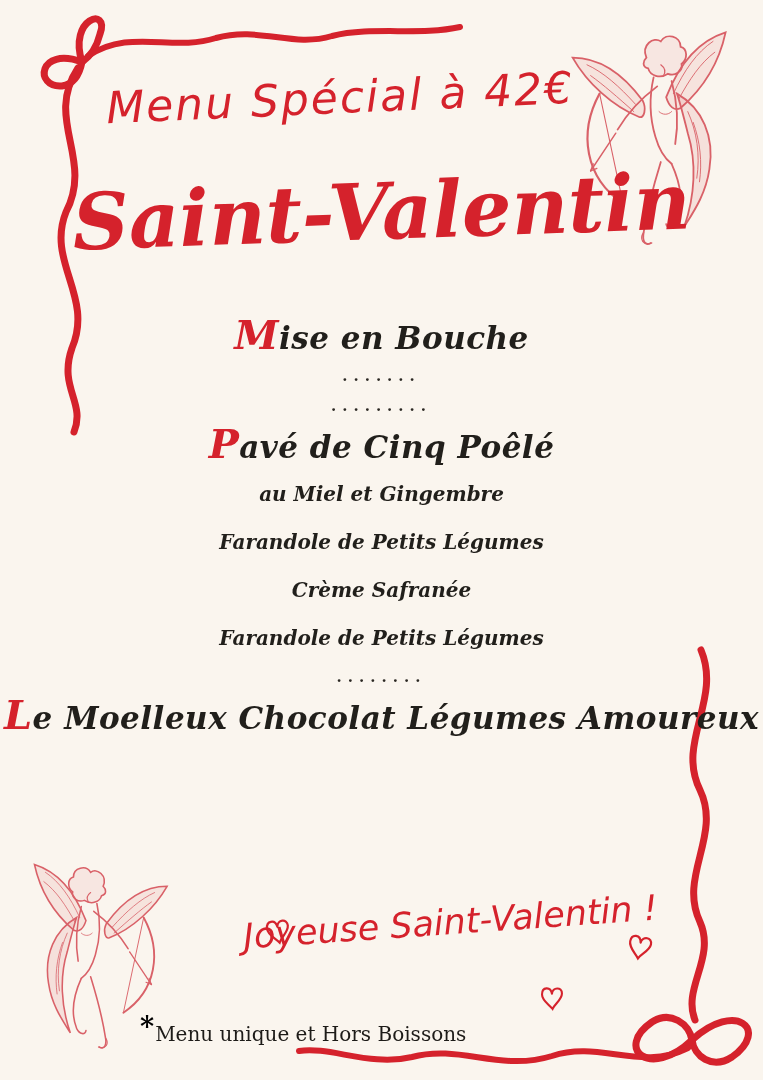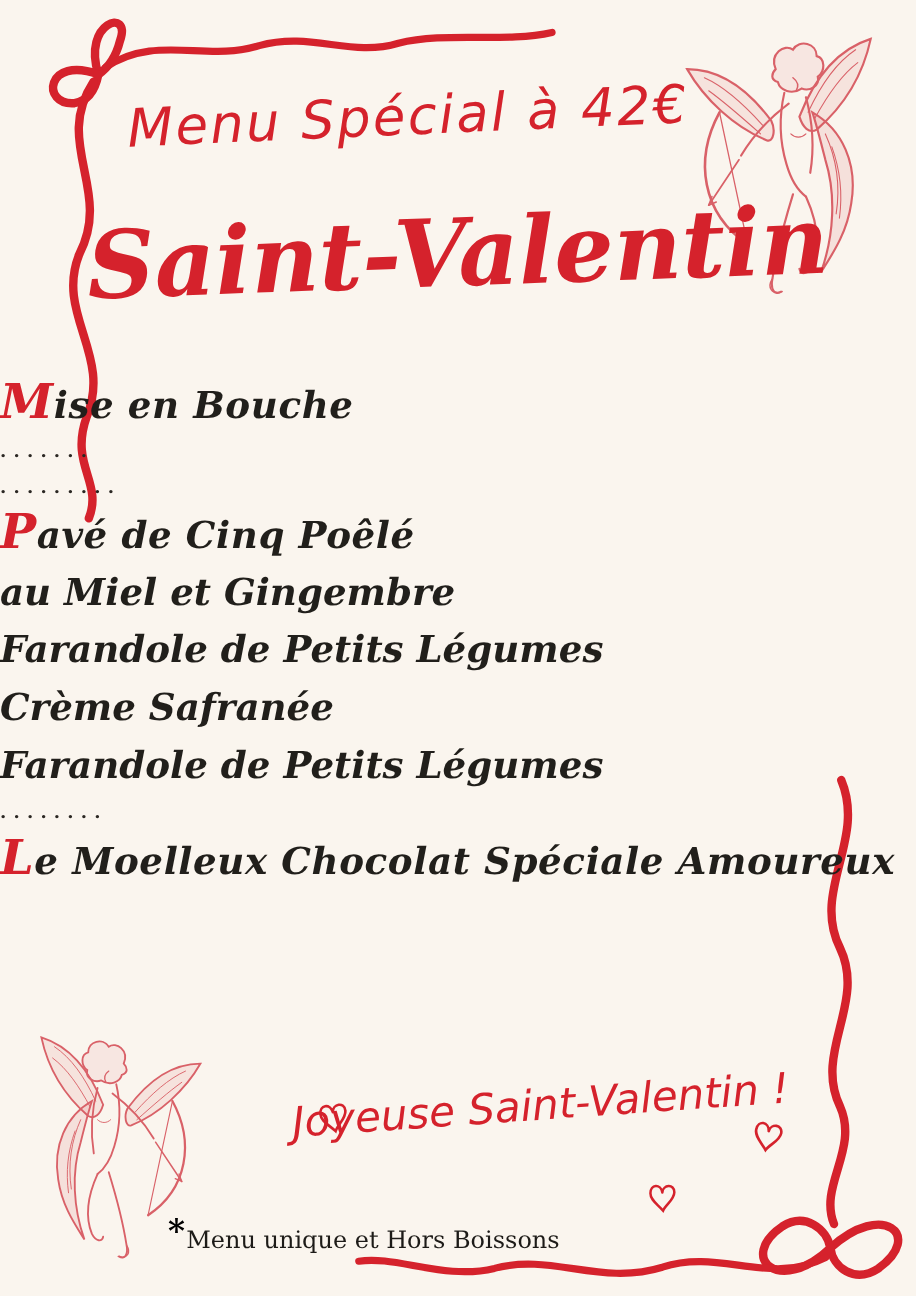--- a/index.html
+++ b/index.html
@@ -21,25 +21,25 @@
     font-size:44px;letter-spacing:2px;transform:rotate(-2.5deg);white-space:nowrap;
   }
   .title{
     position:absolute;top:166px;left:0;right:0;z-index:2;margin:0;
     text-align:center;color:var(--red);
     font-family:"DejaVu Serif",serif;font-style:italic;font-weight:bold;
     font-size:78px;transform:rotate(-2deg);white-space:nowrap;
   }
   .menu{
     position:absolute;top:312px;left:0;right:0;z-index:2;
-    color:var(--ink);
+    text-align:center;color:var(--ink);
   }
   .dish{font-size:31px;line-height:46px;font-style:italic;font-weight:bold;letter-spacing:.5px;white-space:nowrap;}
   .dish .init{color:var(--red);font-size:40px;}
-  .sub{font-size:31px;line-height:48px;font-style:italic;font-weight:bold;white-space:nowrap;}
+  .sub{font-size:20px;line-height:48px;font-style:italic;font-weight:bold;white-space:nowrap;}
   .dots{font-size:15px;line-height:30px;letter-spacing:6px;font-weight:bold;color:#2a2722;}
   .or{font-size:20px;line-height:36px;font-style:italic;font-weight:bold;}
   .closing{
     position:absolute;top:902px;left:150px;right:12px;z-index:2;
     text-align:center;color:var(--red);
     font-family:"DejaVu Sans",sans-serif;font-style:italic;
     font-size:35px;transform:rotate(-4deg);white-space:nowrap;
   }
   .footnote{
     position:absolute;top:1011px;left:140px;z-index:2;color:#1d1b18;
@@ -117,18 +117,18 @@
 <div class="menu">
   <div class="dish"><span class="init">M</span><span>ise en Bouche</span></div>
   <div class="dots">.......</div>
   <div class="dots">.........</div>
   <div class="dish"><span class="init">P</span><span>avé de Cinq Poêlé</span></div>
   <div class="sub">au Miel et Gingembre</div>
   <div class="sub">Farandole de Petits Légumes</div>
   <div class="sub">Crème Safranée</div>
   <div class="sub">Farandole de Petits Légumes</div>
   <div class="dots">........</div>
-  <div class="dish"><span class="init">L</span><span>e Moelleux Chocolat Spéciale Amoureux</span></div>
+  <div class="dish"><span class="init">L</span><span>e Moelleux Chocolat Légumes Amoureux</span></div>
 </div>
 
 <div class="closing">Joyeuse Saint-Valentin !</div>
 
 <div class="footnote"><span class="ast">*</span><span>Menu unique et Hors Boissons</span></div>
 
 </body></html>

